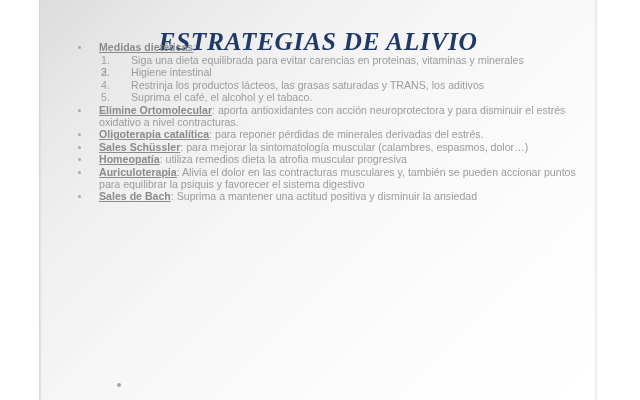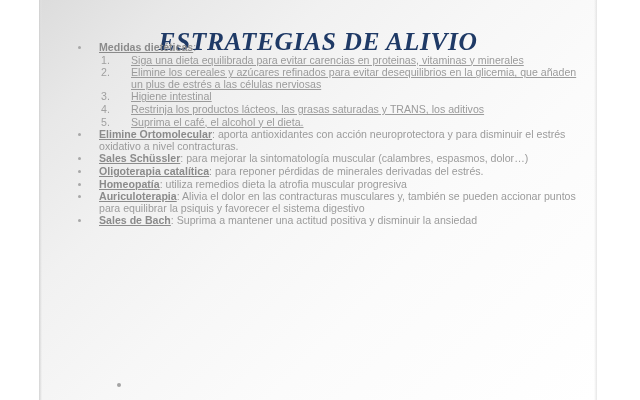--- a/index.html
+++ b/index.html
@@ -117,21 +117,21 @@
   }
   ol.lvl2 > li > .num {
     position: absolute;
     left: 32px;
     top: 0;
     width: 18px;
     text-align: left;
     color: #a0a0a0;
   }
 
-  .para { display: block; text-decoration: underline; }
+  .para { display: block; }
 
   
   #trailing-bullet {
     position: absolute;
     left: 78px;
     top: 383px;
     width: 4px;
     height: 4px;
     border-radius: 50%;
     background: #a3a3a3;
@@ -153,49 +153,48 @@
         <span class="lead">Medidas dietéticas</span><span>:</span>
       </div>
 
       <ol class="lvl2">
         <li>
           <span class="num">1.</span>
           <span class="para">Siga una dieta equilibrada para evitar carencias en proteinas, vitaminas y minerales</span>
         </li>
         <li>
           <span class="num">2.</span>
-          <span class="para">Elimine los cereales y azúcares refinados para evitar desequilibrios en la glicemia, que añaden un plus de estrés a las células nerviosas</span>
         </li>
         <li>
           <span class="num">3.</span>
           <span class="para">Higiene intestinal</span>
         </li>
         <li>
           <span class="num">4.</span>
           <span class="para">Restrinja los productos lácteos, las grasas saturadas y TRANS, los aditivos</span>
         </li>
         <li>
           <span class="num">5.</span>
-          <span class="para">Suprima el café, el alcohol y el dieta.</span>
+          <span class="para">Suprima el café, el alcohol y el tabaco.</span>
         </li>
       </ol>
 
       <div class="lvl1">
         <span class="bullet"></span>
         <span class="lead">Elimine Ortomolecular</span><span>:</span><span> aporta antioxidantes con acción neuroprotectora y para disminuir el estrés oxidativo a nivel contracturas.</span>
       </div>
 
       <div class="lvl1">
         <span class="bullet"></span>
+        <span class="lead">Oligoterapia catalítica</span><span>:</span><span> para reponer pérdidas de minerales derivadas del estrés.</span>
+      </div>
+
+      <div class="lvl1">
+        <span class="bullet"></span>
         <span class="lead">Sales Schüssler</span><span>:</span><span> para mejorar la sintomatología muscular (calambres, espasmos, dolor…)</span>
-      </div>
-
-      <div class="lvl1">
-        <span class="bullet"></span>
-        <span class="lead">Oligoterapia catalítica</span><span>:</span><span> para reponer pérdidas de minerales derivadas del estrés.</span>
       </div>
 
       <div class="lvl1">
         <span class="bullet"></span>
         <span class="lead">Homeopatía</span><span>:</span><span> utiliza remedios dieta la atrofia muscular progresiva</span>
       </div>
 
 
       <div class="lvl1">
         <span class="bullet"></span>

